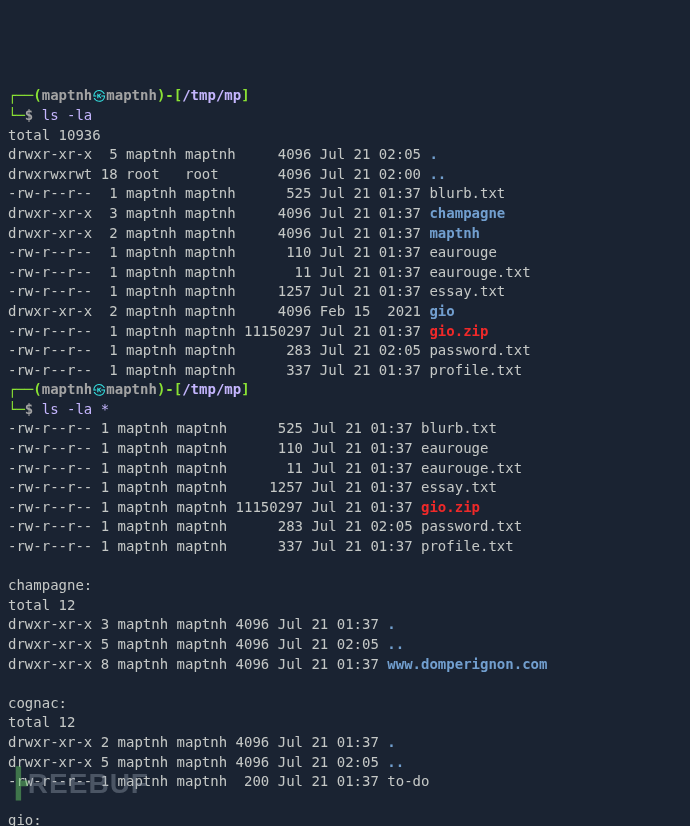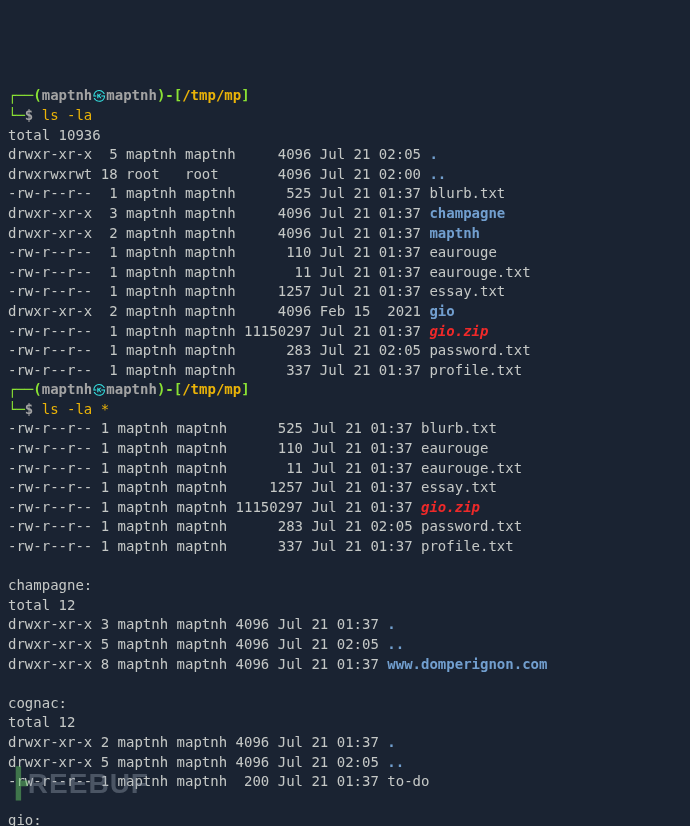--- a/index.html
+++ b/index.html
@@ -10,23 +10,23 @@
       font-family: 'Menlo', 'Consolas', 'DejaVu Sans Mono', monospace;
       font-size: 14px;
       width: 674px;
       height: 810px;
       overflow: hidden;
       white-space: pre;
       line-height: 1.4;
     }
     .green { color: #8ae234; font-weight: bold; }
     .cyan { color: #a3a3a3; font-weight: bold; }
-    .white { color: #eab308; }
+    .white { color: #c4b5fd; }
     .dir { color: #729fcf; font-weight: bold; }
-    .zip { color: #ef2929; font-weight: bold; font-style: italic; }
+    .zip { color: #ef2929; font-weight: bold; }
     .swirl { color: #34e2e2; }
     .watermark {
       position: absolute;
       bottom: 23px;
       left: 10px;
       color: rgba(150,160,175,0.4);
       font-family: Arial, sans-serif;
       font-size: 28px;
       font-weight: bold;
       letter-spacing: 1px;

